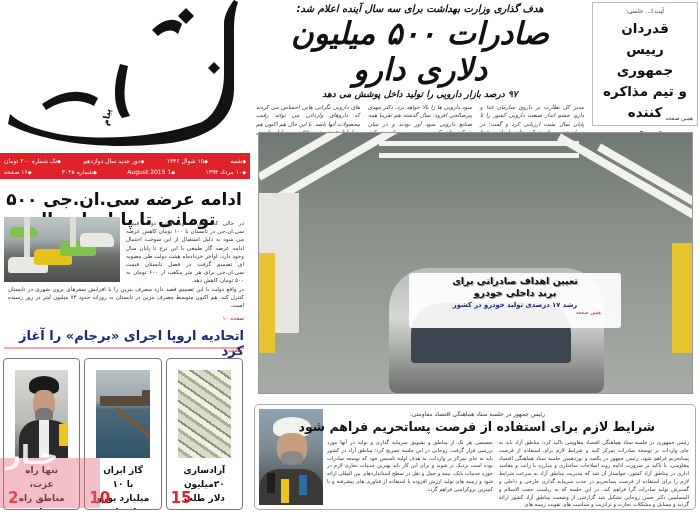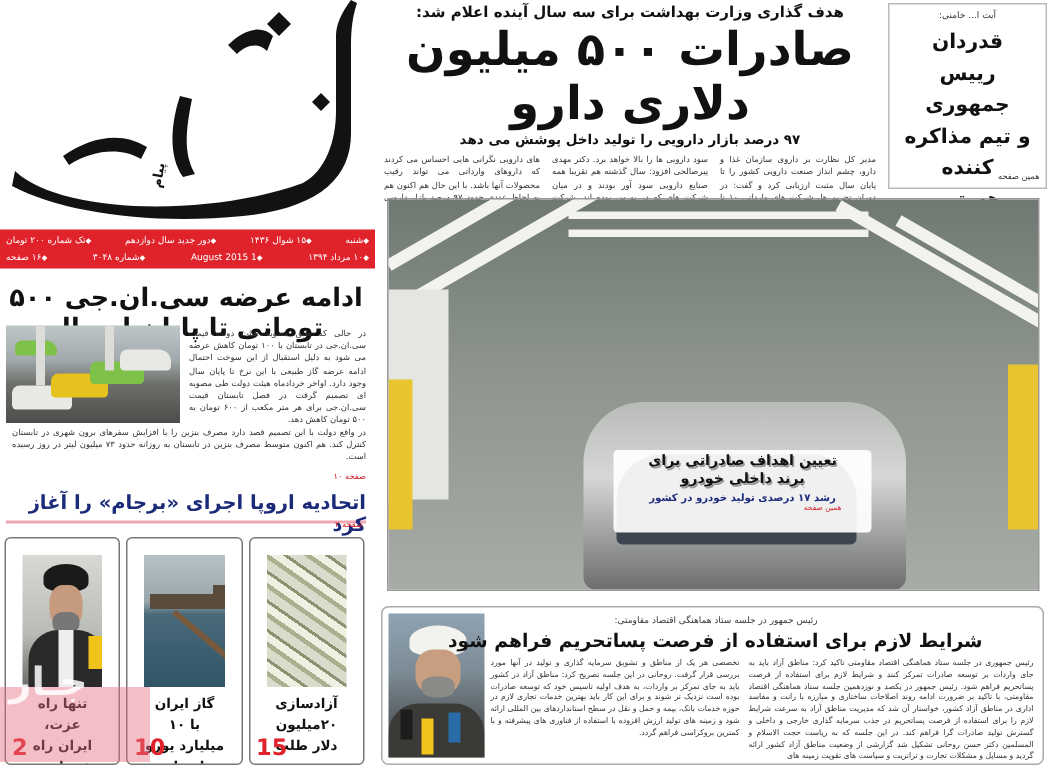--- a/index.html
+++ b/index.html
@@ -10,21 +10,21 @@
   .masthead { position: absolute; left: 0; top: 0; width: 250px; height: 152px; overflow: hidden; }
   .logo-big { position: absolute; left: 2px; top: -6px; width: 246px; height: 156px; }
   .logo-tagline { position: absolute; left: 80px; top: 64px; font-family: "DejaVu Serif", serif; font-size: 15px; font-style: italic; color: #d4202a; white-space: nowrap; }
   .logo-prefix { position: absolute; left: 98px; top: 112px; font-size: 9px; font-weight: bold; color: #111; transform: rotate(-80deg); }
 
   .info-bar { position: absolute; left: 0; top: 153px; width: 250px; height: 26px; background: #e0222b; color: #fff; font-size: 6px; padding: 2px 4px; }
   .info-row { display: flex; justify-content: space-between; height: 11px; align-items: center; white-space: nowrap; }
   .info-row span::before { content: "\25C6 "; font-size: 5px; }
 
   
-  .top-story { position: absolute; left: 250px; top: 0; width: 340px; height: 130px; padding: 0 6px; }
+  .top-story { position: absolute; left: 250px; top: 0; width: 340px; height: 130px; padding: 0 6px; font-style: italic; }
   .kicker { text-align: center; font-size: 10px; font-weight: bold; margin-top: 3px; }
   .headline-main { text-align: center; font-size: 31px; font-weight: bold; line-height: 36px; letter-spacing: -0.5px; margin-top: 1px; }
   .subhead { text-align: center; font-size: 9px; font-weight: bold; margin-top: 2px; }
   .cols { display: flex; gap: 8px; margin-top: 4px; }
   .col { flex: 1; font-size: 5.6px; line-height: 8.4px; color: #333; text-align: justify; }
   .page-ref { font-size: 6px; font-weight: bold; margin-top: 2px; }
 
   .quote-box { position: absolute; left: 592px; top: 2px; width: 106px; height: 124px; border: 1px solid #bbb; text-align: center; padding: 4px 4px; }
   .quote-attr { font-size: 6px; color: #333; }
   .quote-text { font-size: 13.5px; font-weight: bold; line-height: 21px; margin-top: 4px; }
@@ -50,21 +50,21 @@
   .card-num { position: absolute; left: 4px; bottom: 2px; font-size: 15px; font-weight: bold; color: #e0222b; direction: ltr; }
   .watermark { position: absolute; left: 0; top: 458px; width: 100px; height: 50px; background: rgba(230,110,130,0.45); }
   .watermark-text { position: absolute; left: 6px; top: 440px; font-size: 26px; font-weight: bold; color: rgba(255,255,255,0.85); letter-spacing: 2px; }
 
   
   .main-photo { position: absolute; left: 258px; top: 132px; width: 435px; height: 262px; border: 1px solid #999; overflow: hidden; background: linear-gradient(180deg,#6f7872 0%,#8b928c 40%,#a8aca6 100%); }
   .beam { position: absolute; height: 8px; background: #f2f2ee; transform-origin: left center; }
   .worker { position: absolute; }
   .car-body { position: absolute; left: 130px; top: 135px; width: 215px; height: 125px; background: linear-gradient(180deg,#b8bbb8 0%,#d6d8d6 40%,#6c6e6c 100%); border-radius: 40px 40px 8px 8px; }
   .car-window { position: absolute; left: 152px; top: 170px; width: 160px; height: 60px; background: #3d4650; border-radius: 30px 30px 4px 4px; }
-  .photo-caption { position: absolute; left: 150px; top: 140px; width: 172px; height: 55px; background: rgba(255,255,255,0.92); text-align: center; border-radius: 3px; margin-top: 27px; }
+  .photo-caption { position: absolute; left: 150px; top: 140px; width: 212px; height: 55px; background: rgba(255,255,255,0.92); text-align: center; border-radius: 3px; }
   .caption-title { font-size: 9.5px; font-weight: bold; color: #111; line-height: 12px; margin-top: 2px; text-shadow: 1px 1px 0 #999; }
   .caption-sub { font-size: 6.8px; font-weight: bold; color: #1c2a7a; margin-top: 2px; }
   .caption-ref { font-size: 5px; color: #d4202a; text-align: right; padding-right: 20px; }
 
   
   .rouhani-story { position: absolute; left: 254px; top: 404px; width: 442px; height: 106px; border: 1px solid #aaa; border-radius: 5px; }
   .rouhani-photo { position: absolute; left: 4px; top: 4px; width: 64px; height: 96px; background: linear-gradient(180deg,#8fa3b2 0%,#7c8c96 40%,#3c3a38 100%); overflow: hidden; }
   .rouhani-kicker { position: absolute; right: 150px; top: 5px; font-size: 6px; color: #333; }
   .rouhani-headline { position: absolute; right: 40px; top: 14px; font-size: 12.5px; font-weight: bold; white-space: nowrap; }
   .rouhani-col1 { position: absolute; right: 6px; top: 34px; width: 190px; font-size: 5.2px; line-height: 7.8px; color: #333; text-align: justify; }
@@ -174,21 +174,21 @@
     <div class="card-img" style="background:linear-gradient(180deg,#d8d9d4 0%,#b9bbb6 60%,#6b6c68 100%);">
       <div style="position:absolute;left:14px;top:6px;width:30px;height:18px;background:#1a1a1a;border-radius:50% 50% 30% 30%;"></div>
       <div style="position:absolute;left:18px;top:20px;width:22px;height:28px;background:#c69a7c;border-radius:40%;"></div>
       <div style="position:absolute;left:20px;top:38px;width:18px;height:14px;background:#777;border-radius:40%;"></div>
       <div style="position:absolute;left:4px;top:50px;width:52px;height:40px;background:#2a2a2a;border-radius:20px 20px 0 0;"></div>
       <div style="position:absolute;left:24px;top:50px;width:10px;height:40px;background:#eee;"></div>
       <div style="position:absolute;left:44px;top:54px;width:10px;height:22px;background:#f2c31b;"></div>
     </div>
     <div class="card-title">
       <div>تنها راه عزت،</div>
-      <div>ایران راه</div>
+      <div>مناطق راه</div>
       <div>شهداست</div>
     </div>
     <div class="card-num">2</div>
   </div>
 </div>
 <div class="watermark"></div>
 <div class="watermark-text">جـار</div>
 
 <div class="main-photo">
   <div class="beam" style="left:0;top:40px;width:160px;transform:rotate(-30deg);"></div>

